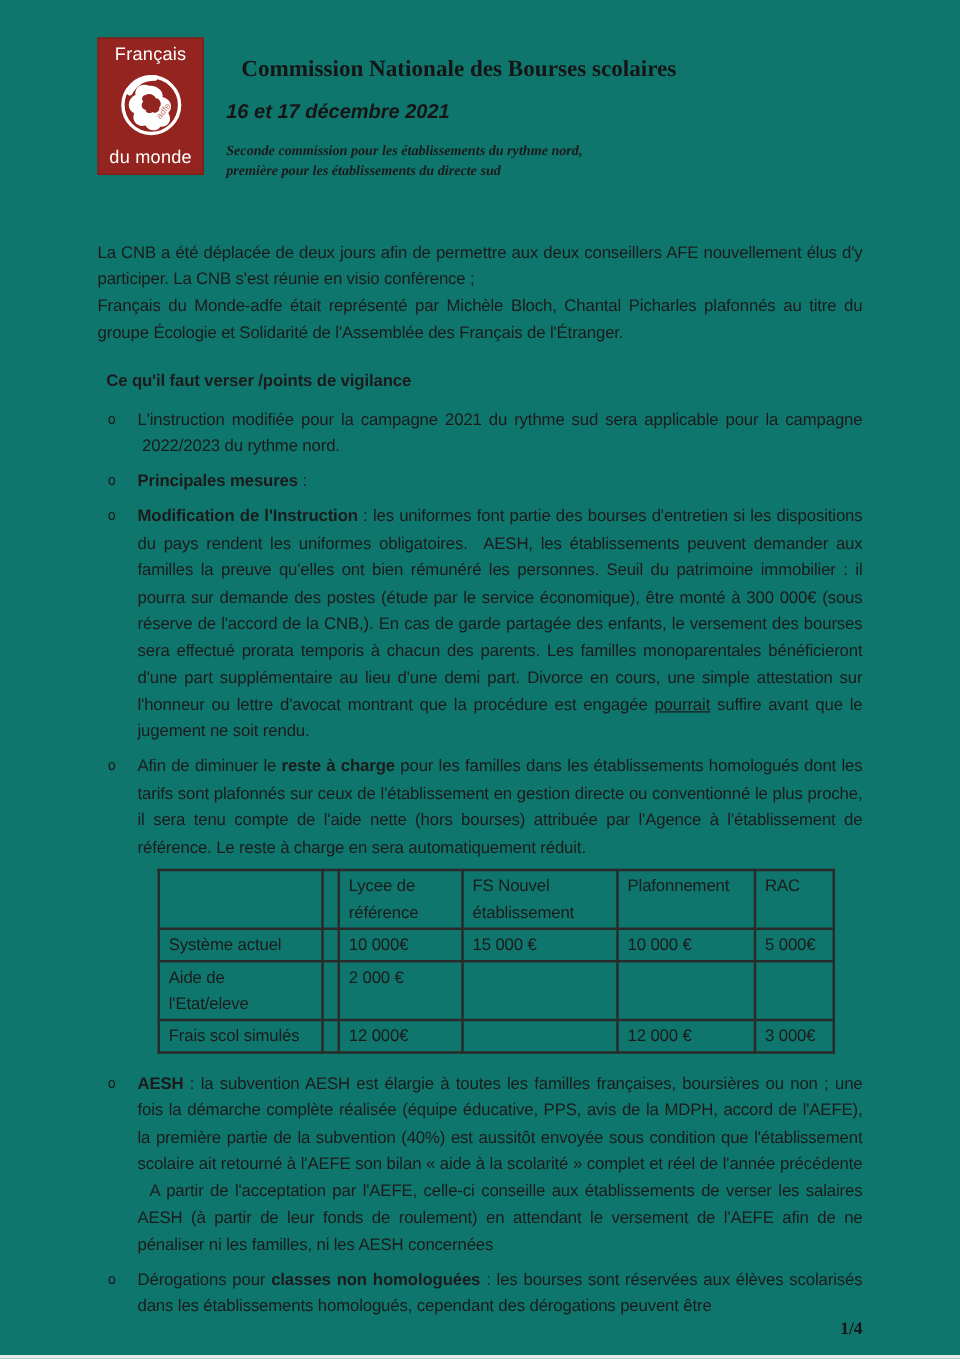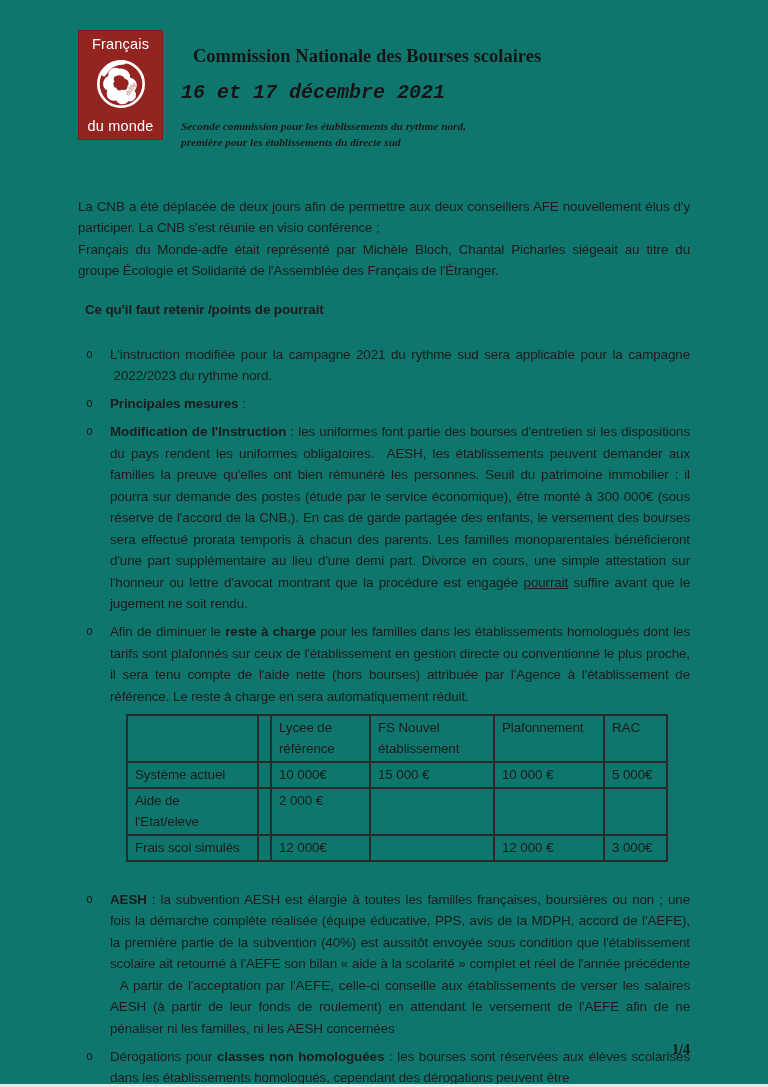--- a/index.html
+++ b/index.html
@@ -27,37 +27,37 @@
   .logo .lg-txt{font-size:14.5px;line-height:1;letter-spacing:.2px;}
   .logo svg{display:block;}
   .titles{padding-top:4px;}
   .doc-title{
     margin:12px;
     font-family:"Liberation Serif","DejaVu Serif",serif;
     font-weight:700;font-size:18.5px;color:#151515;
   }
   .doc-date{
     margin:14px 0 0 0;
-    font-family:Liberation Mono, monospace;
-    font-weight:700;font-style:italic;font-size:20px;color:#151515;
+    font-family:Liberation Sans, sans-serif;
+    font-weight:700;font-style:italic;font-size:16px;color:#151515;
   }
   .doc-sub{
     margin:15px 0 0 0;
     font-family:"Liberation Serif","DejaVu Serif",serif;
     font-weight:700;font-style:italic;
     font-size:11.3px;line-height:1.4;color:#1a1a1a;
   }
   
   .intro{margin:45px 0 0 0;}
   .intro p{margin:0;font-size:13.4px;line-height:21.5px;text-align:justify;letter-spacing:-0.1px;}
   h3.sec{
     margin:20px 0 0 0;padding-left:7px;
     font-size:13.4px;font-weight:700;letter-spacing:-0.1px;
   }
-  ul.blist{list-style:none;margin:27px 0 0 0;padding:0;}
+  ul.blist{list-style:none;margin:13px 0 0 0;padding:0;}
   ul.blist li{
     position:relative;
     padding-left:32px;
     margin:0 0 6.5px 0;
     font-size:13.4px;line-height:21.5px;
     text-align:justify;letter-spacing:-0.1px;
   }
   ul.blist li::before{
     content:"o";
     position:absolute;left:8px;top:0;
@@ -78,21 +78,21 @@
     border:2px solid #2a2a2a;
     padding:1px 7px 2px 7px;
     vertical-align:top;
     white-space:pre-line;
     margin-top:48px;
   }
   col.c0{width:131px;} col.c1{width:13px;} col.c2{width:99px;}
   col.c3{width:124px;} col.c4{width:110px;} col.c5{width:63px;}
   
   .pageno{
-    position:absolute;right:78px;bottom:26px;
+    position:absolute;right:78px;bottom:12px;
     font-family:"Liberation Serif","DejaVu Serif",serif;
     font-weight:700;font-size:14px;color:#151515;
   }
 </style>
 </head>
 <body>
 
 <div class="page">
 
   <header class="hdr">
@@ -109,24 +109,24 @@
     </div>
     <div class="titles">
       <h1 class="doc-title">Commission Nationale des Bourses scolaires</h1>
       <h2 class="doc-date">16 et 17 décembre 2021</h2>
       <p class="doc-sub"><span>Seconde commission pour les établissements du rythme nord,</span><br><span>première pour les établissements du directe sud</span></p>
     </div>
   </header>
 
   <div class="intro">
     <p>La CNB a été déplacée de deux jours afin de permettre aux deux conseillers AFE nouvellement élus d'y participer. La CNB s'est réunie en visio conférence ;</p>
-    <p>Français du Monde-adfe était représenté par Michèle Bloch, Chantal Picharles siégeait au titre du groupe Écologie et Solidarité de l'Assemblée des Français de l'Étranger.</p>
+    <p>Français du Monde-adfe était représenté par Michèle Bloch, Chantal Picharles plafonnés au titre du groupe Écologie et Solidarité de l'Assemblée des Français de l'Étranger.</p>
   </div>
 
-  <h3 class="sec">Ce qu'il faut retenir /points de pourrait</h3>
+  <h3 class="sec">Ce qu'il faut verser /points de vigilance</h3>
 
   <ul class="blist" id="bullets-top">
       <li><span>L'instruction modifiée pour la campagne 2021 du rythme sud sera applicable pour la campagne &nbsp;2022/2023 du rythme nord.</span></li>
       <li><span class="b">Principales mesures</span><span> :</span></li>
       <li><span class="b">Modification de l'Instruction</span><span> : les uniformes font partie des bourses d'entretien si les dispositions du pays rendent les uniformes obligatoires. &nbsp;AESH, les établissements peuvent demander aux familles la preuve qu'elles ont bien rémunéré les personnes. Seuil du patrimoine immobilier : il pourra sur demande des postes (étude par le service économique), être monté à 300 000€ (sous réserve de l'accord de la CNB,). En cas de garde partagée des enfants, le versement des bourses sera effectué prorata temporis à chacun des parents. Les familles monoparentales bénéficieront d'une part supplémentaire au lieu d'une demi part. Divorce en cours, une simple attestation sur l'honneur ou lettre d'avocat montrant que la procédure est engagée </span><span class="u">pourrait</span><span> suffire avant que le jugement ne soit rendu.</span></li>
       <li><span>Afin de diminuer le </span><span class="b">reste à charge</span><span> pour les familles dans les établissements homologués dont les tarifs sont plafonnés sur ceux de l'établissement en gestion directe ou conventionné le plus proche, il sera tenu compte de l'aide nette (hors bourses) attribuée par l'Agence à l'établissement de référence. Le reste à charge en sera automatiquement réduit.</span></li>
     </ul>
 
   <table class="cmp">
     <colgroup>

